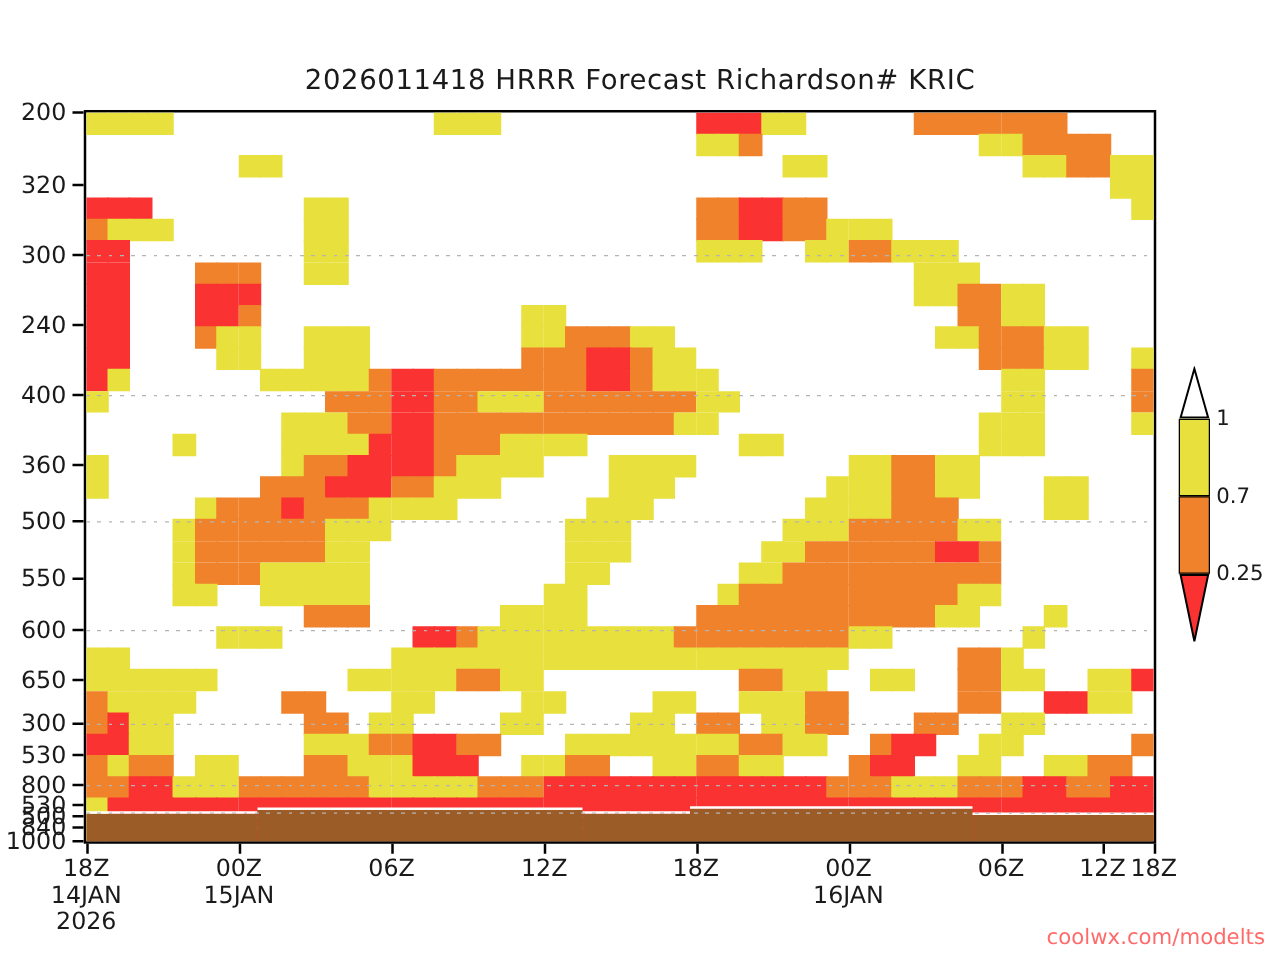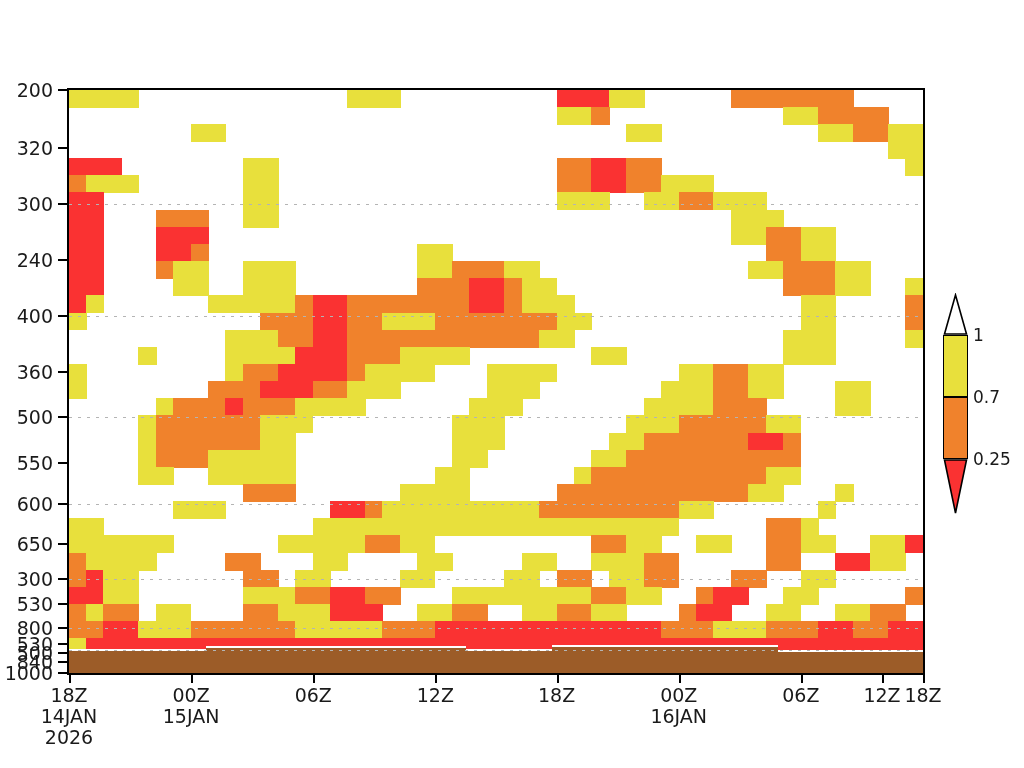--- a/index.html
+++ b/index.html
@@ -98,20 +98,21 @@
   #footer-credit{
     position:absolute;right:12px;top:740px;
     font-size:17px;color:#ff6b6b;white-space:pre;
   }
 </style>
 </head>
 <body>
 
 <div id="stage">
 
+  <div id="chart-title">2026011418 HRRR Forecast Richardson# KRIC</div>
 
   <div id="y-ticks-holder">
     <div id="y-axis"></div>
   <div class="ytick-label" style="top: 2px; right: 14px;">200</div>
       <div class="ytick-mark" style="top: 2px;"></div>
       <div class="ytick-label" style="top: 60.3px; right: 14px;">320</div>
       <div class="ytick-mark" style="top: 60.3px;"></div>
       <div class="ytick-label" style="top: 116.268px; right: 14px;">300</div>
       <div class="ytick-mark" style="top: 116.268px;"></div>
       <div class="ytick-label" style="top: 172.236px; right: 14px;">240</div>
@@ -974,14 +975,15 @@
       <div class="cb-band" style="top: 42px; height: 62px; background: rgb(232, 224, 60);"></div>
       <div class="cb-band" style="top: 104px; height: 62px; background: rgb(240, 130, 44);"></div>
       <svg width="25" height="56" style="position: absolute; left: 0px; top: 166px;">
         <polygon points="1.5,1 23.5,1 12.5,54" fill="#fa3232" stroke="#000" stroke-width="1.6"></polygon>
       </svg>
       <div class="cb-label" style="top: 42px;">1</div>
       <div class="cb-label" style="top: 104px;">0.7</div>
       <div class="cb-label" style="top: 166px;">0.25</div>
     </div>
 
+  <div id="footer-credit">coolwx.com/modelts</div>
 
 </div>
 
 </body></html>

